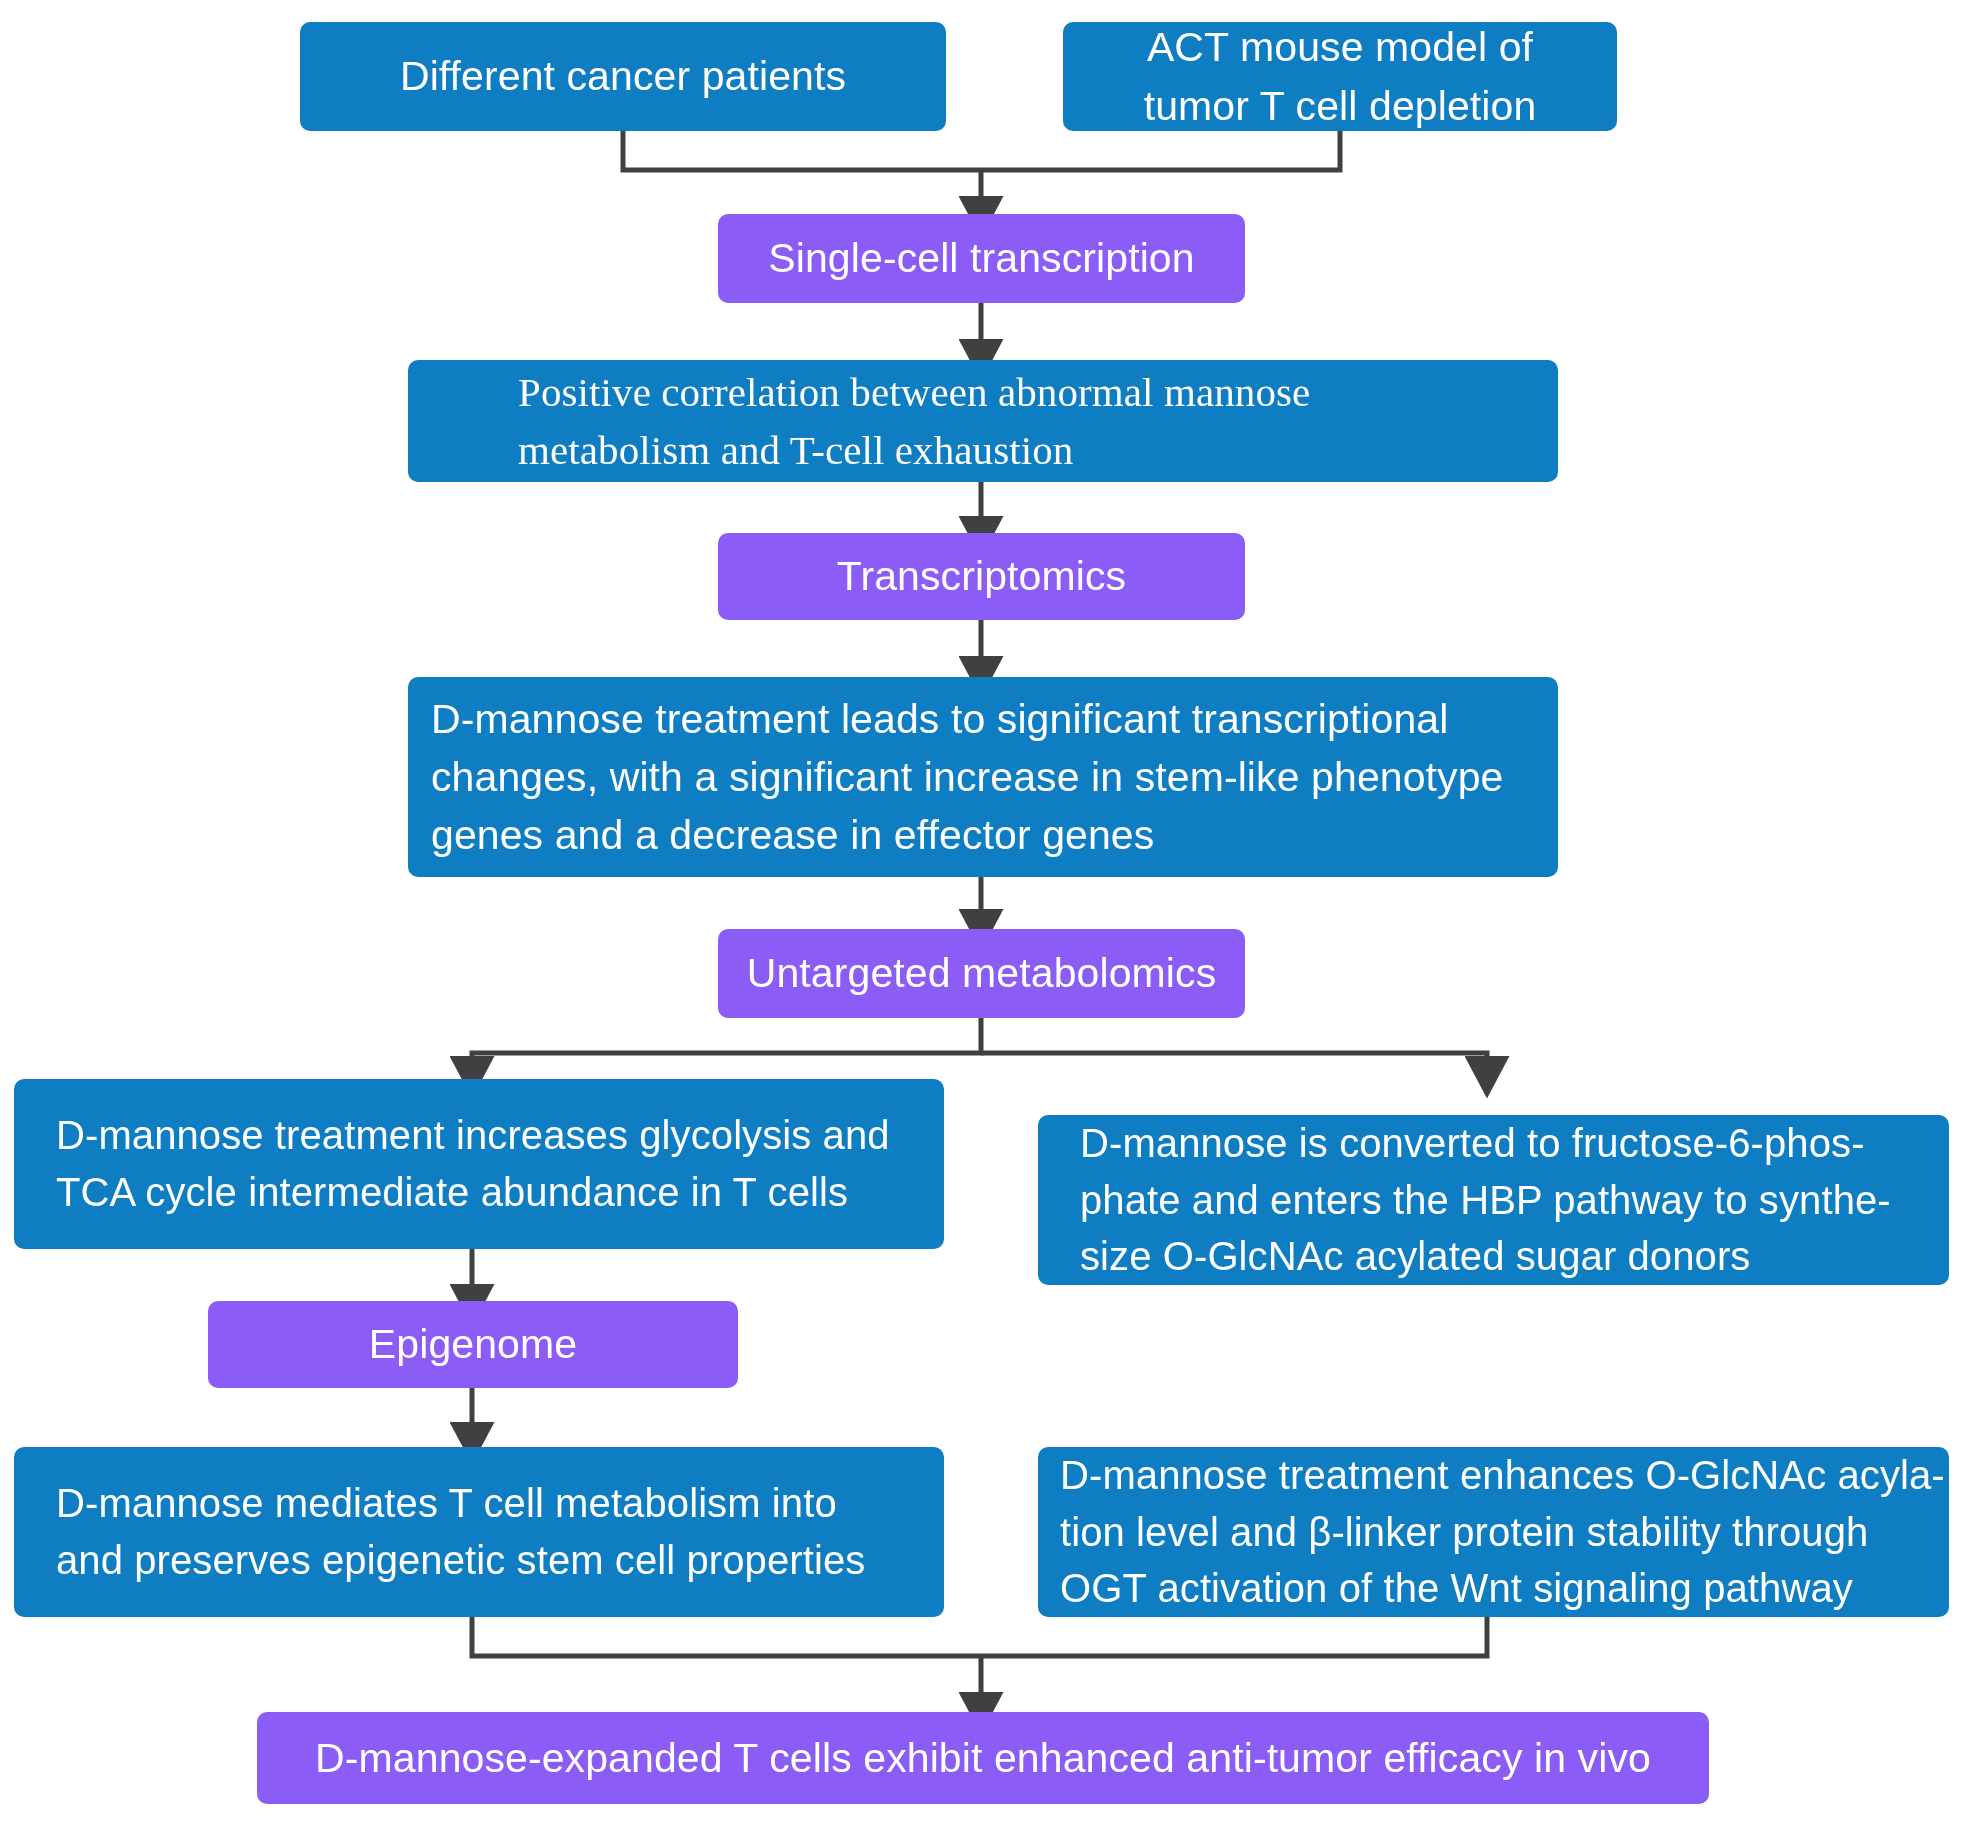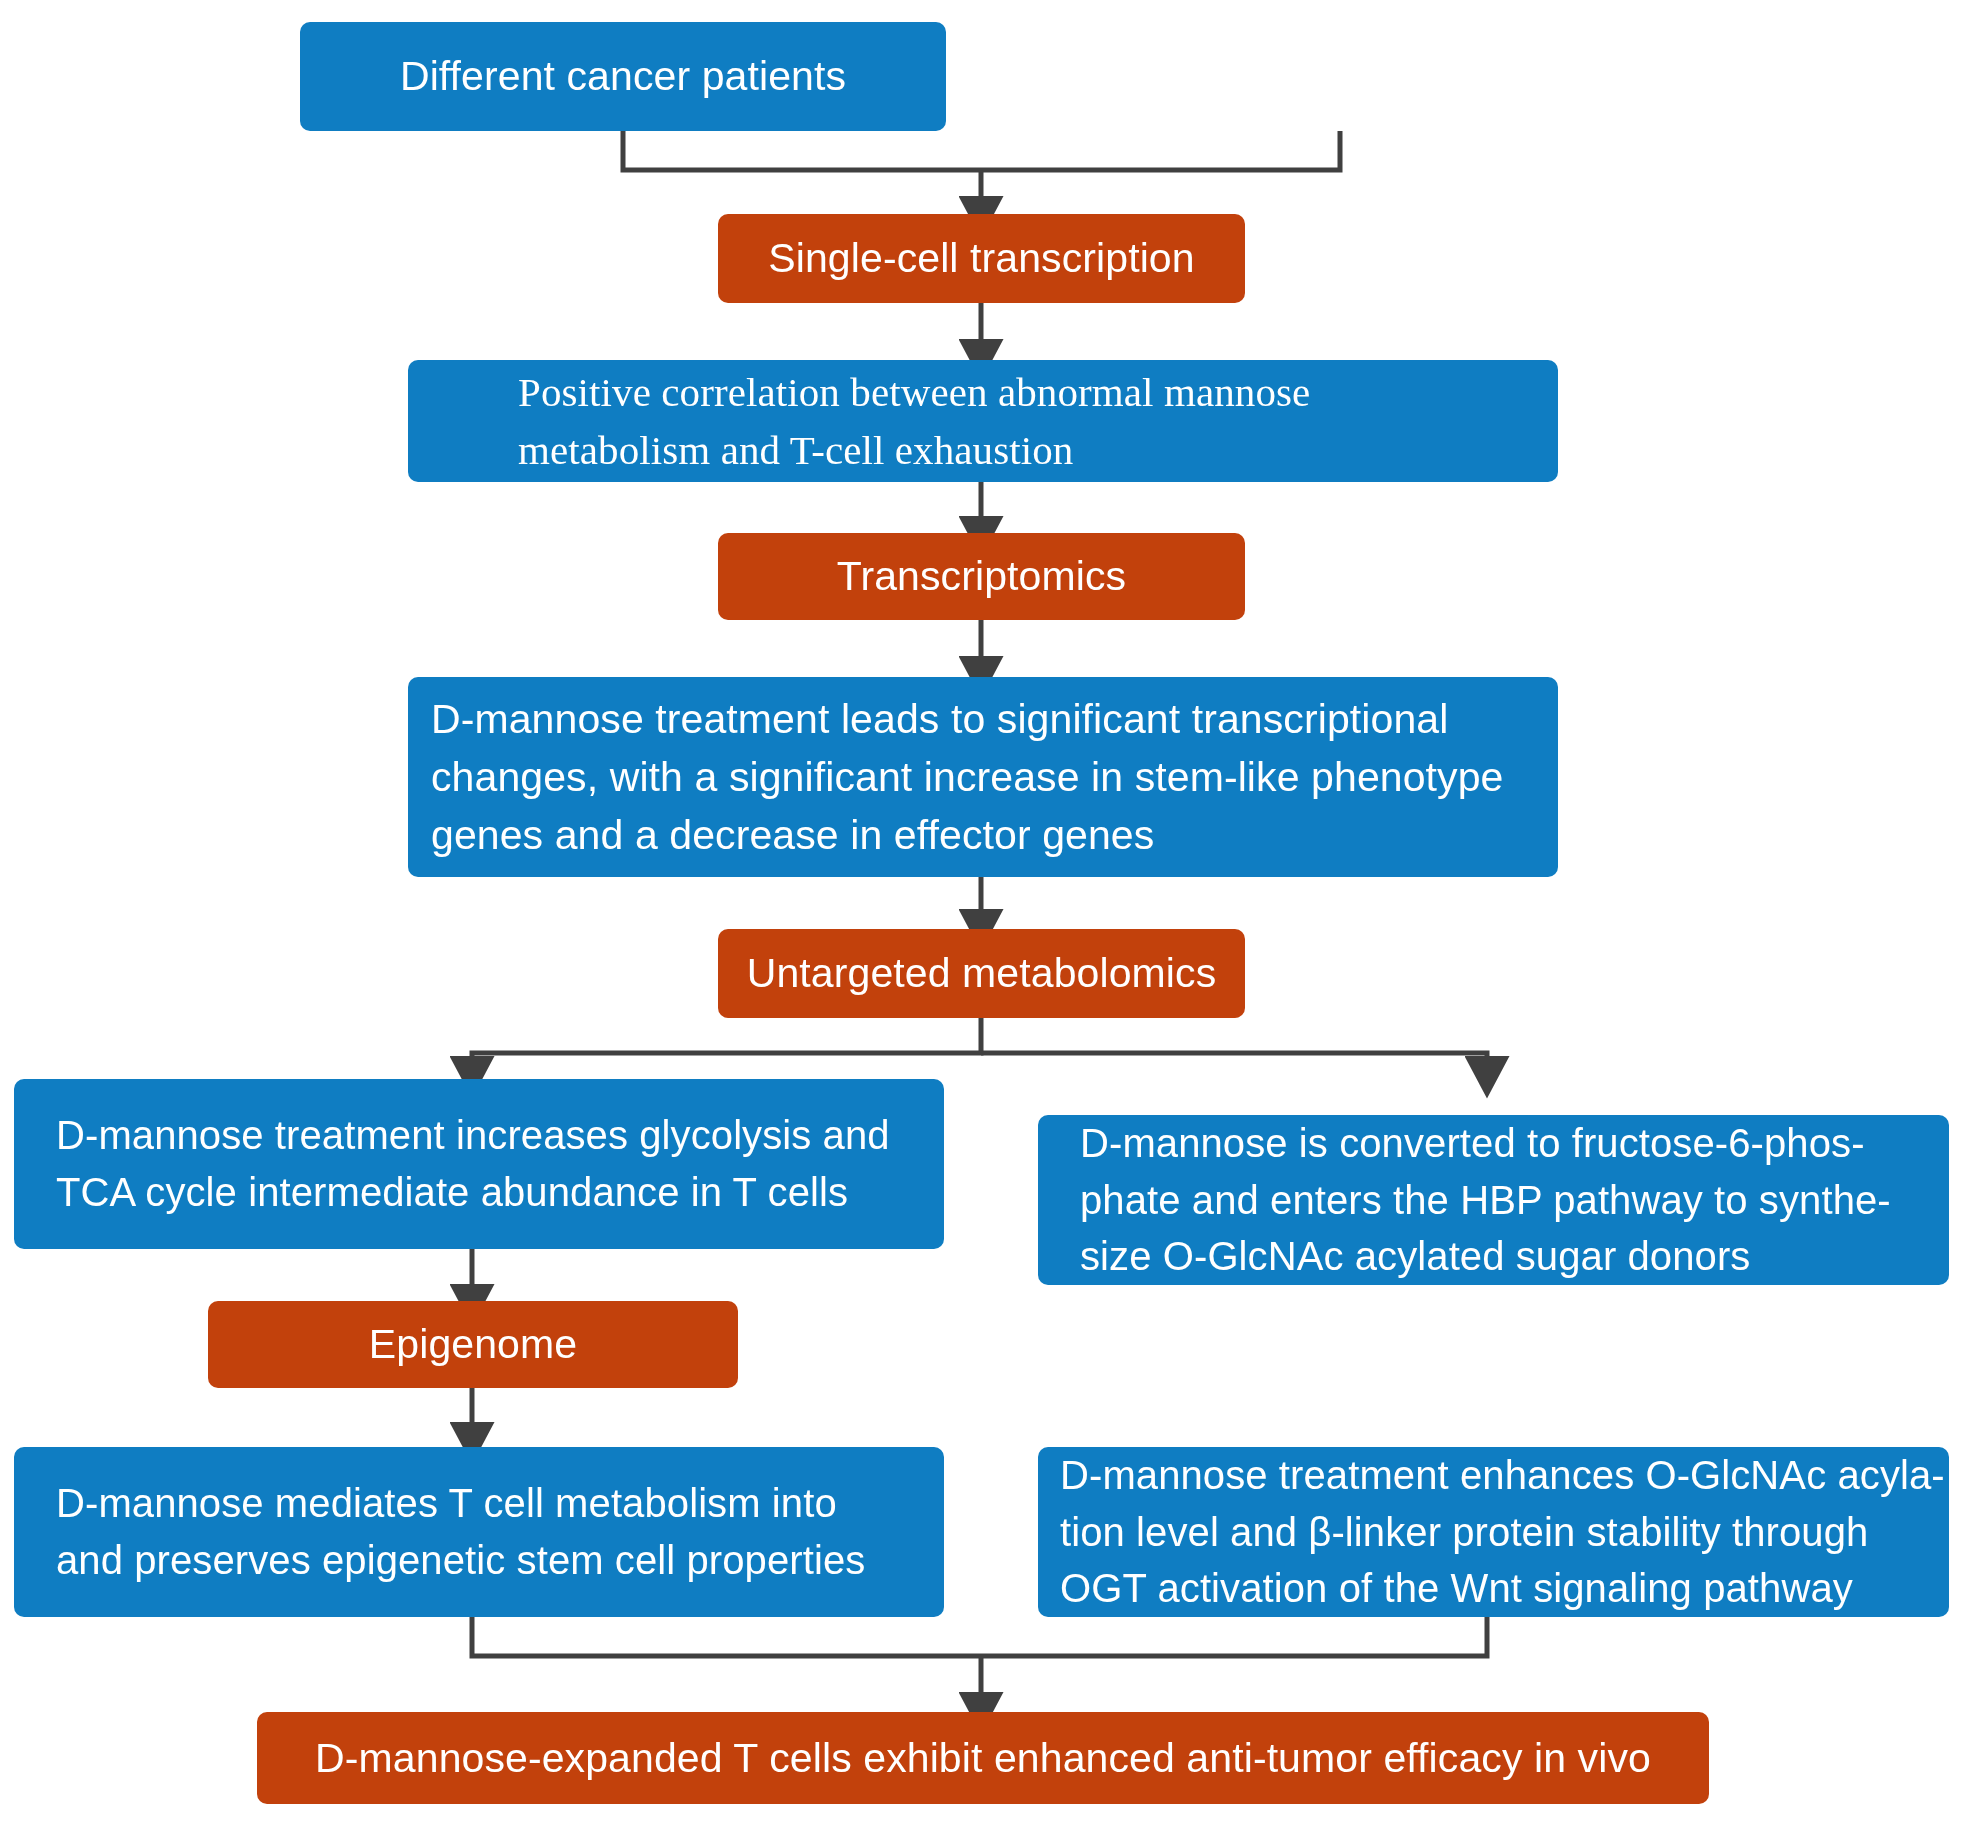--- a/index.html
+++ b/index.html
@@ -21,21 +21,21 @@
     position: absolute;
     box-sizing: border-box;
     border-radius: 10px;
     color: #ffffff;
     display: flex;
     align-items: center;
     line-height: 1.42;
     letter-spacing: 0.1px;
   }
   .node.blue  { background: #0f7dc2; }
-  .node.green { background: #c2410c; }
+  .node.green { background: #8b5cf6; }
 
   .node.center-text {
     justify-content: center;
     text-align: center;
   }
   .node.left-text {
     justify-content: flex-start;
     text-align: left;
   }
 
@@ -105,20 +105,24 @@
     <g stroke="#404040" stroke-width="5" fill="none">
       <path d="M472,1617 L472,1656 L1487,1656 L1487,1617"></path>
       <path d="M981,1656 L981,1708" marker-end="url(#arrow)"></path>
     </g>
   </svg>
 
   <div class="node blue center-text fs-41" style="left:300px; top:22px; width:646px; height:109px; padding:16px 26px;">
     <span class="node-label">Different cancer patients</span>
   </div>
 
+  <div class="node blue center-text fs-41" style="left:1063px; top:22px; width:554px; height:109px; padding:0 24px;">
+    <span class="node-label">ACT mouse model of
+tumor T cell depletion</span>
+  </div>
 
   <div class="node green center-text fs-41" style="left:718px; top:214px; width:527px; height:89px; padding:0 22px;">
     <span class="node-label">Single-cell transcription</span>
   </div>
 
   <div class="node blue left-text fs-41" style="left:408px; top:360px; width:1150px; height:122px; padding:0 16px 0 110px;font-family:Liberation Serif, serif;">
     <span class="node-label">Positive correlation between abnormal mannose
 metabolism and T-cell exhaustion</span>
   </div>
 

